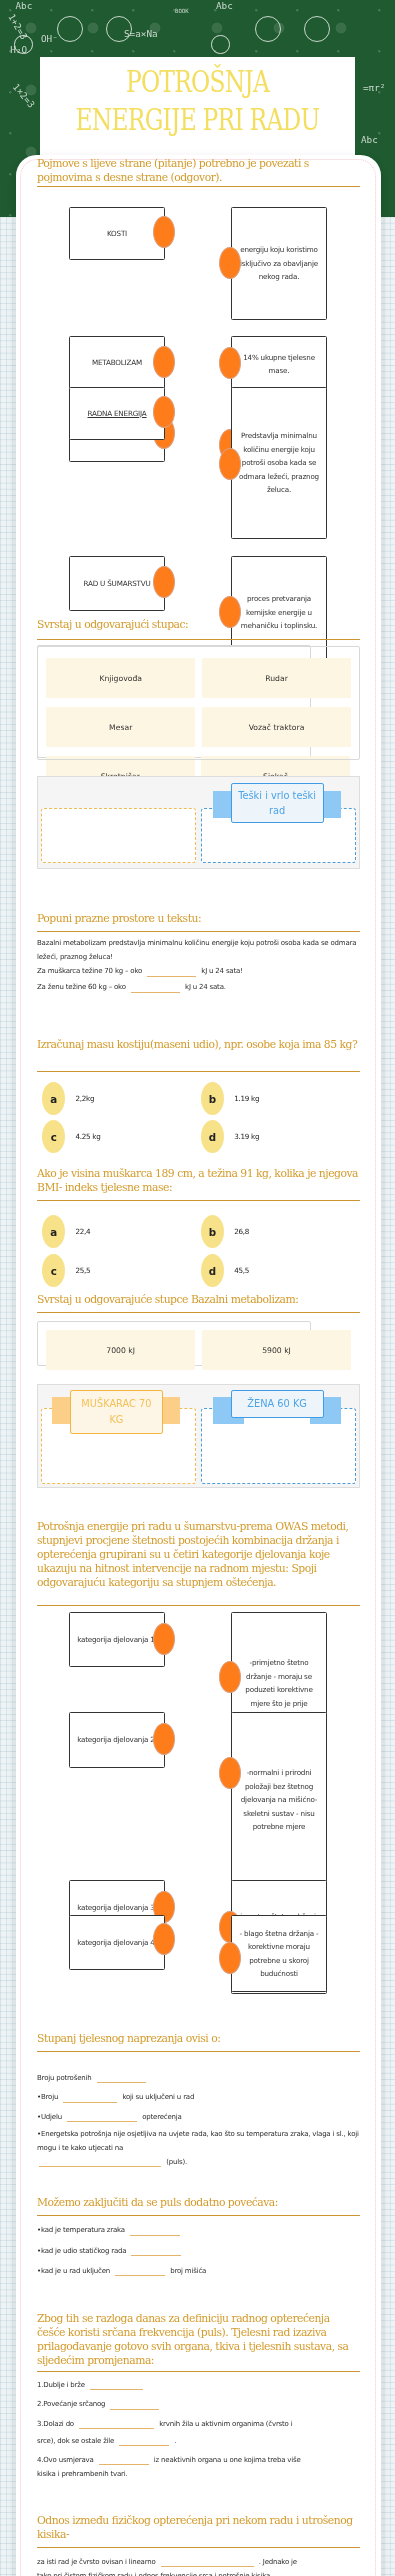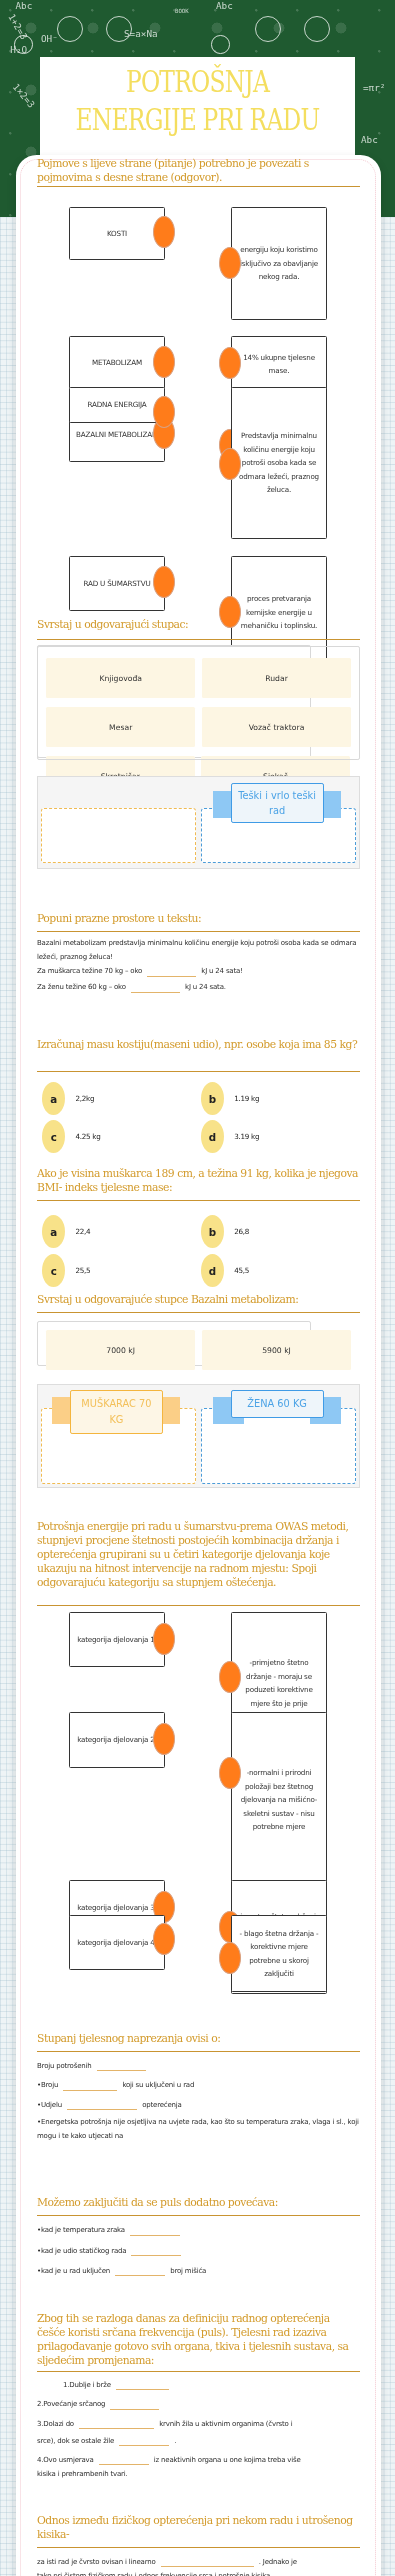--- a/index.html
+++ b/index.html
@@ -150,21 +150,21 @@
   <div class="mbox right" style="top:129px;height:56px;">
       <span>14% ukupne tjelesne mase.</span>
     </div>
   <div class="dot" style="left:182px;top:140px;"></div>
   <div class="mbox right" style="top:200px;height:75px;">
       <span>poslovi s posebnim uvjetima rada.</span>
     </div>
   <div class="dot" style="left:182px;top:222px;"></div>
 </div>
 <div class="section" style="top:387px;height:206px;">
-  <div class="mbox left" style="top:0;height:36px;">
+  <div class="mbox left" style="top:0;height:53px;text-decoration:underline;">
       <span>RADNA ENERGIJA</span>
     </div>
   <div class="dot" style="left:116px;top:9.3px;"></div>
   <div class="mbox left" style="top:169px;height:55px;">
       <span>RAD U ŠUMARSTVU</span>
     </div>
   <div class="dot" style="left:116px;top:179px;"></div>
   <div class="mbox right" style="top:0;height:152px;">
       <span>Predstavlja minimalnu količinu energije koju potroši osoba kada se odmara ležeći, praznog želuca.</span>
     </div>
@@ -317,43 +317,47 @@
     </div>
   <div class="dot" style="left:182px;top:299px;"></div>
 
 </div>
 <div class="section" style="top:1915px;height:124px;">
   <div class="mbox left" style="top:0;height:55px;">
       <span>kategorija djelovanja 4:</span>
     </div>
   <div class="dot" style="left:116px;top:7.7px;"></div>
   <div class="mbox right" style="top:0;height:77px;">
-      <span>- blago štetna držanja - korektivne mjere potrebne u skoroj zaključiti</span>
+      <span>- blago štetna držanja - korektivne moraju potrebne u skoroj budućnosti</span>
     </div>
   <div class="dot" style="left:182px;top:27px;"></div>
 </div>
 
 <div class="section" style="top:2032px;">
   <div class="sec-title">Stupanj tjelesnog naprezanja ovisi o:</div>
-  <div class="body-text" style="margin-top:7px;">
+  <div class="body-text" style="margin-top:19px;">
     <span>Broju potrošenih</span>
     <span class="blank" style="width:49px;"></span>
   </div>
   <div class="body-text" style="margin-top:5.2px;">
     <span>•Broju</span>
     <span class="blank" style="width:54px;"></span>
     <span>koji su uključeni u rad</span>
   </div>
   <div class="body-text" style="margin-top:5.2px;">
     <span>•Udjelu</span>
     <span class="blank" style="width:70px;"></span>
     <span>opterećenja</span>
   </div>
   <div class="body-text" style="margin-top:3.1px;">
     <span>•Energetska potrošnja nije osjetljiva na uvjete rada, kao što su temperatura zraka, vlaga i sl., koji mogu i te kako utjecati na</span>
+  </div>
+  <div class="body-text">
+    <span class="blank" style="width:122px;margin-left:2.1px;"></span>
+    <span>(puls).</span>
   </div>
 </div>
 
 <div class="section" style="top:2196px;">
   <div class="sec-title">Možemo zaključiti da se puls dodatno povećava:</div>
   <div class="body-text" style="margin-top:7.2px;">
     <span>•kad je temperatura zraka</span>
     <span class="blank" style="width:50px;"></span>
   </div>
   <div class="body-text" style="margin-top:6.2px;">
@@ -362,21 +366,21 @@
   </div>
   <div class="body-text" style="margin-top:6.2px;">
     <span>•kad je u rad uključen</span>
     <span class="blank" style="width:50px;"></span>
     <span>broj mišića</span>
   </div>
 </div>
 
 <div class="section" style="top:2312px;">
   <div class="sec-title" style="height:60px;">Zbog tih se razloga danas za definiciju radnog opterećenja češće koristi srčana frekvencija (puls). Tjelesni rad izaziva prilagođavanje gotovo svih organa, tkiva i tjelesnih sustava, sa sljedećim promjenama:</div>
-  <div class="body-text" style="margin-top:6.2px;margin-left:26px;">
+  <div class="body-text" style="margin-top:6.2px;">
     <span>1.Dublje i brže</span>
     <span class="blank" style="width:53px;"></span>
   </div>
   <div class="body-text" style="margin-top:5.2px;">
     <span>2.Povećanje srčanog</span>
     <span class="blank" style="width:49px;"></span>
   </div>
   <div class="body-text" style="margin-top:5.2px;">
     <span>3.Dolazi do</span>
     <span class="blank" style="width:75px;"></span>

